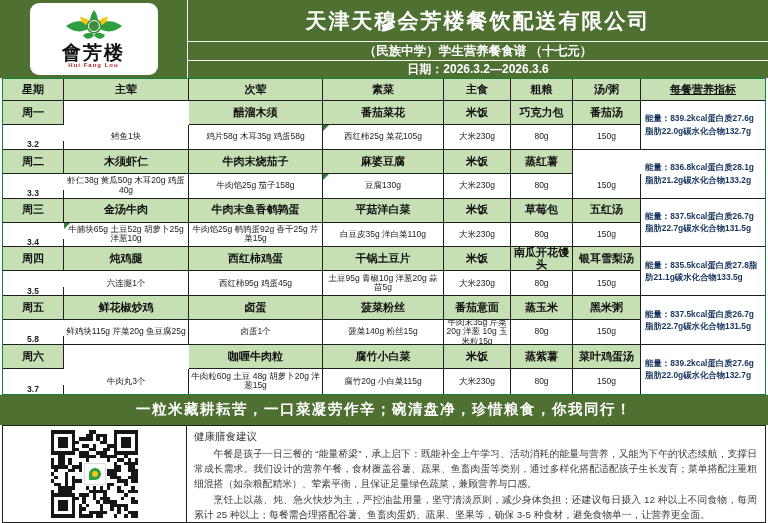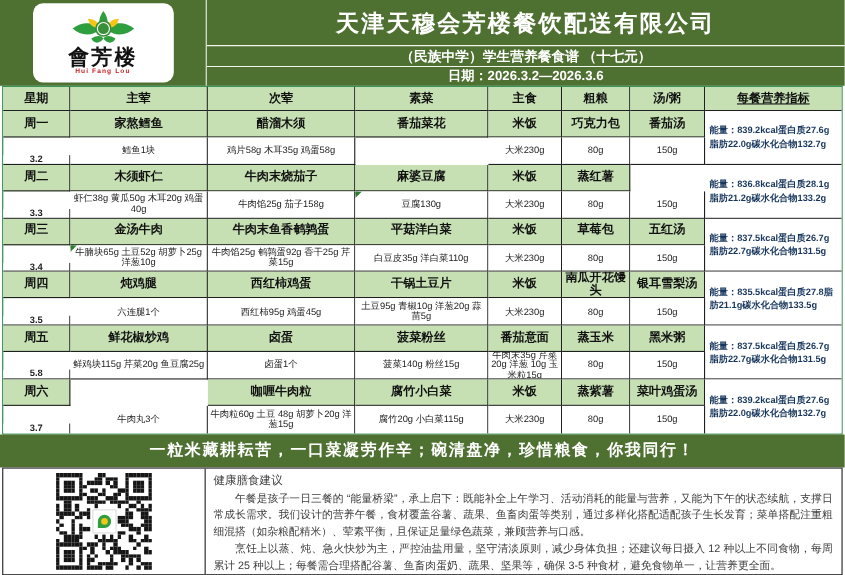--- a/index.html
+++ b/index.html
@@ -112,30 +112,30 @@
       <div class="cell">次荤</div>
       <div class="cell">素菜</div>
       <div class="cell">主食</div>
       <div class="cell">粗粮</div>
       <div class="cell">汤/粥</div>
       <div class="cell last">每餐营养指标</div>
     </div>
     <div>
   <div class="grid-cols day-group">
     <div class="cell g c1 r1 day-lbl">周一</div>
-    <div class="cell g c2 r1">家熬鳕鱼</div>
     <div class="cell g c3 r1">醋溜木须</div>
     <div class="cell g c4 r1">番茄菜花</div>
     <div class="cell g c5 r1">米饭</div>
     <div class="cell g c6 r1">巧克力包</div>
     <div class="cell g c7 r1">番茄汤</div>
     <div class="cell nut">能量：839.2kcal蛋白质27.6g脂肪22.0g碳水化合物132.7g</div>
     <div class="cell w c1 r2 date-lbl">3.2</div>
     <div class="cell w c2 r2">鳕鱼1块</div>
     <div class="cell w c3 r2">鸡片58g 木耳35g 鸡蛋58g</div>
+    <div class="cell w c4 r2 flagged">西红柿25g  菜花105g</div>
     <div class="cell w c5 r2">大米230g</div>
     <div class="cell w c6 r2">80g</div>
     <div class="cell w c7 r2">150g</div>
   </div>
 
   <div class="grid-cols day-group">
     <div class="cell g c1 r1 day-lbl">周二</div>
     <div class="cell g c2 r1">木须虾仁</div>
     <div class="cell g c3 r1">牛肉末烧茄子</div>
     <div class="cell g c4 r1">麻婆豆腐</div>

